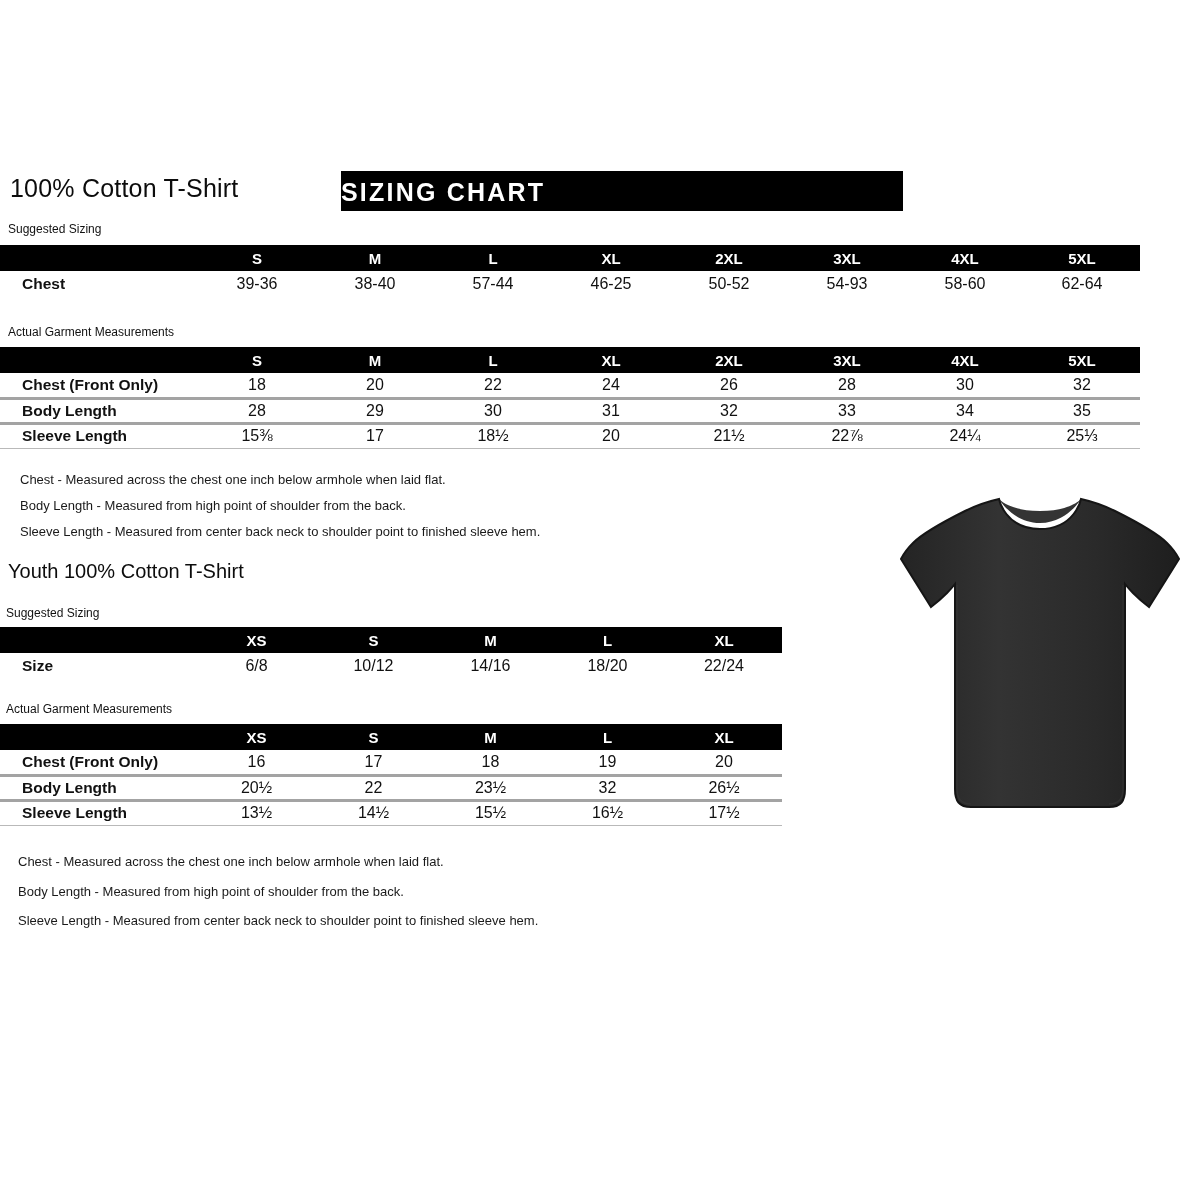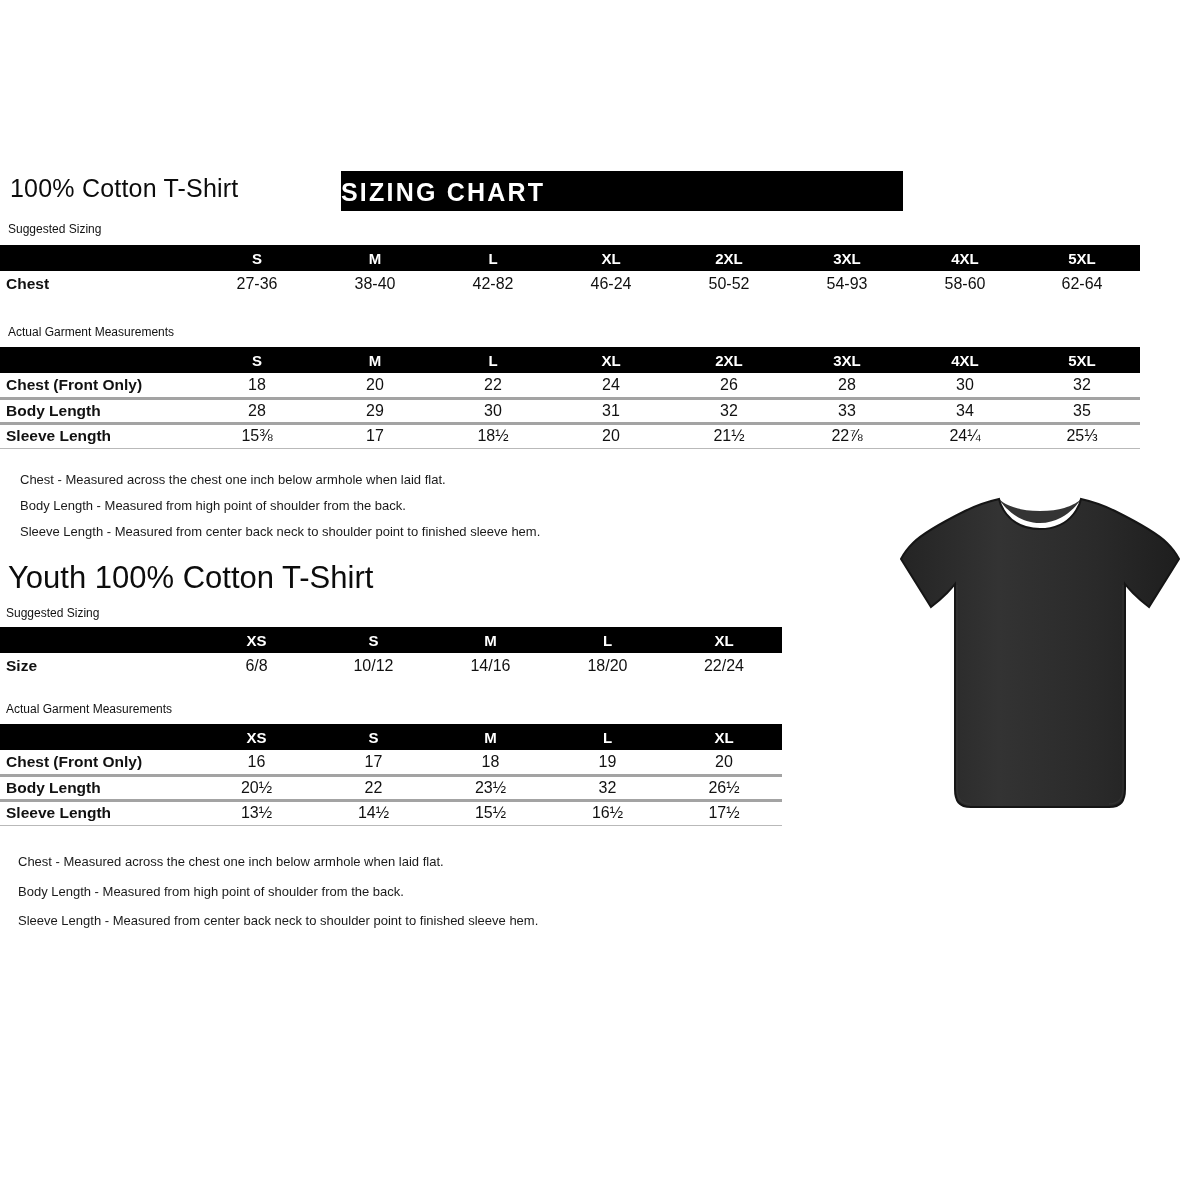--- a/index.html
+++ b/index.html
@@ -82,21 +82,21 @@
     color: #ffffff;
     font-weight: 700;
     height: 26px;
     font-size: 15px;
   }
   table.size-table thead th.rowhead {
     background: #000000;
   }
   table.size-table td.rowhead {
     text-align: left;
-    padding-left: 6px;
+    padding-left: 22px;
     font-weight: 700;
     font-size: 15.5px;
   }
   table.size-table tbody tr {
     height: 25px;
   }
   table.size-table.ruled tbody tr {
     border-bottom: 3px solid #a3a3a3;
   }
   table.size-table.ruled tbody tr:last-child {
@@ -108,21 +108,21 @@
     position: absolute;
     font-size: 13px;
     color: #1a1a1a;
     white-space: nowrap;
   }
 
   .youth-title {
     position: absolute;
     left: 8px;
     top: 551px;
-    font-size: 31px;
+    font-size: 20px;
     font-weight: 400;
     color: #0c0c0c;
     white-space: nowrap;
   }
 
   
   .shirt {
     position: absolute;
     left: 895px;
     top: 480px;
@@ -164,24 +164,24 @@
         <th>XL</th>
         <th>2XL</th>
         <th>3XL</th>
         <th>4XL</th>
         <th>5XL</th>
       </tr>
     </thead>
     <tbody>
       <tr>
         <td class="rowhead">Chest</td>
-        <td>27-36</td>
+        <td>39-36</td>
         <td>38-40</td>
-        <td>42-82</td>
-        <td>46-24</td>
+        <td>57-44</td>
+        <td>46-25</td>
         <td>50-52</td>
         <td>54-93</td>
         <td>58-60</td>
         <td>62-64</td>
       </tr>
     </tbody>
   </table>
 
   <div class="caption" style="left:8px; top:316px;">Actual Garment Measurements</div>
 

